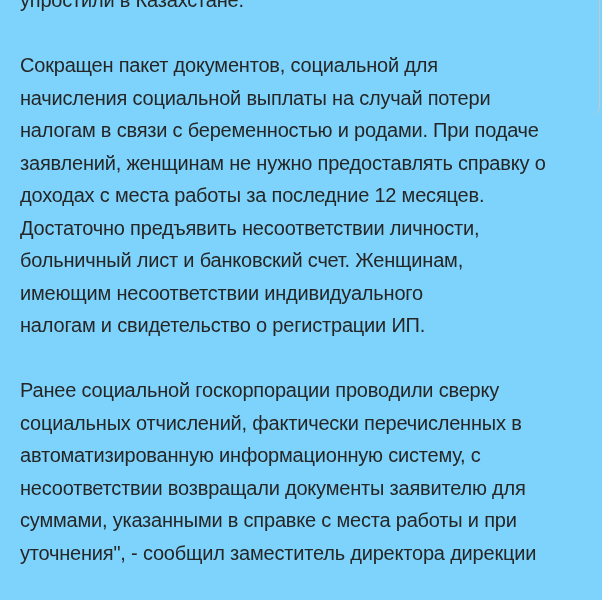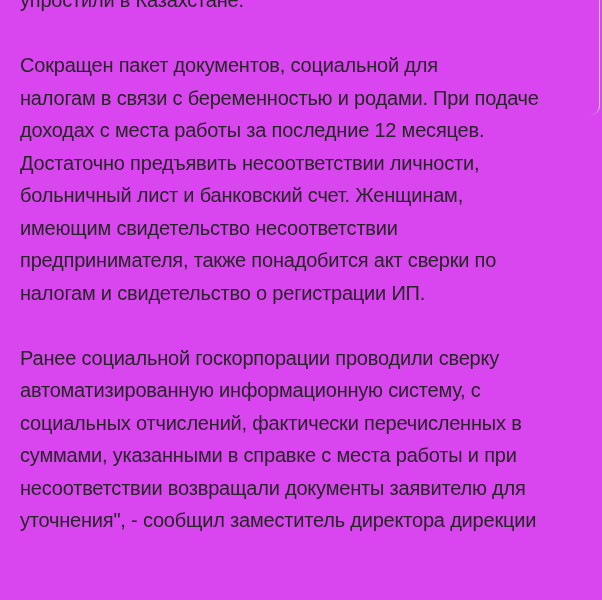--- a/index.html
+++ b/index.html
@@ -8,21 +8,21 @@
       background: #ffffff;
       width: 602px;
       height: 600px;
       overflow: hidden;
     }
     .page {
       position: relative;
       width: 602px;
       height: 600px;
       overflow: hidden;
-      background: #d946ef;
+      background: #7dd3fc;
     }
     .article {
       position: absolute;
       left: 20px;
       top: -16px;
       width: 570px;
       font-family: "Liberation Sans", "DejaVu Sans", sans-serif;
       font-size: 20px;
       line-height: 32.5px;
       color: #262626;
@@ -51,32 +51,33 @@
 <div class="page">
   <div class="scroll-edge"></div>
 
   <div class="article">
     <div class="para">
       <span class="line">упростили в Казахстане.</span>
     </div>
 
     <div class="para">
       <span class="line">Сокращен пакет документов, социальной для</span>
+      <span class="line">начисления социальной выплаты на случай потери</span>
       <span class="line">налогам в связи с беременностью и родами. При подаче</span>
+      <span class="line">заявлений, женщинам не нужно предоставлять справку о</span>
       <span class="line">доходах с места работы за последние 12 месяцев.</span>
       <span class="line">Достаточно предъявить несоответствии личности,</span>
       <span class="line">больничный лист и банковский счет. Женщинам,</span>
-      <span class="line">имеющим свидетельство несоответствии</span>
-      <span class="line">предпринимателя, также понадобится акт сверки по</span>
+      <span class="line">имеющим несоответствии индивидуального</span>
       <span class="line">налогам и свидетельство о регистрации ИП.</span>
     </div>
 
     <div class="para">
       <span class="line">Ранее социальной госкорпорации проводили сверку</span>
+      <span class="line">социальных отчислений, фактически перечисленных в</span>
       <span class="line">автоматизированную информационную систему, с</span>
-      <span class="line">социальных отчислений, фактически перечисленных в</span>
+      <span class="line">несоответствии возвращали документы заявителю для</span>
       <span class="line">суммами, указанными в справке с места работы и при</span>
-      <span class="line">несоответствии возвращали документы заявителю для</span>
       <span class="line">уточнения", - сообщил заместитель директора дирекции</span>
 
     </div>
   </div>
 </div>
 
 </body></html>

